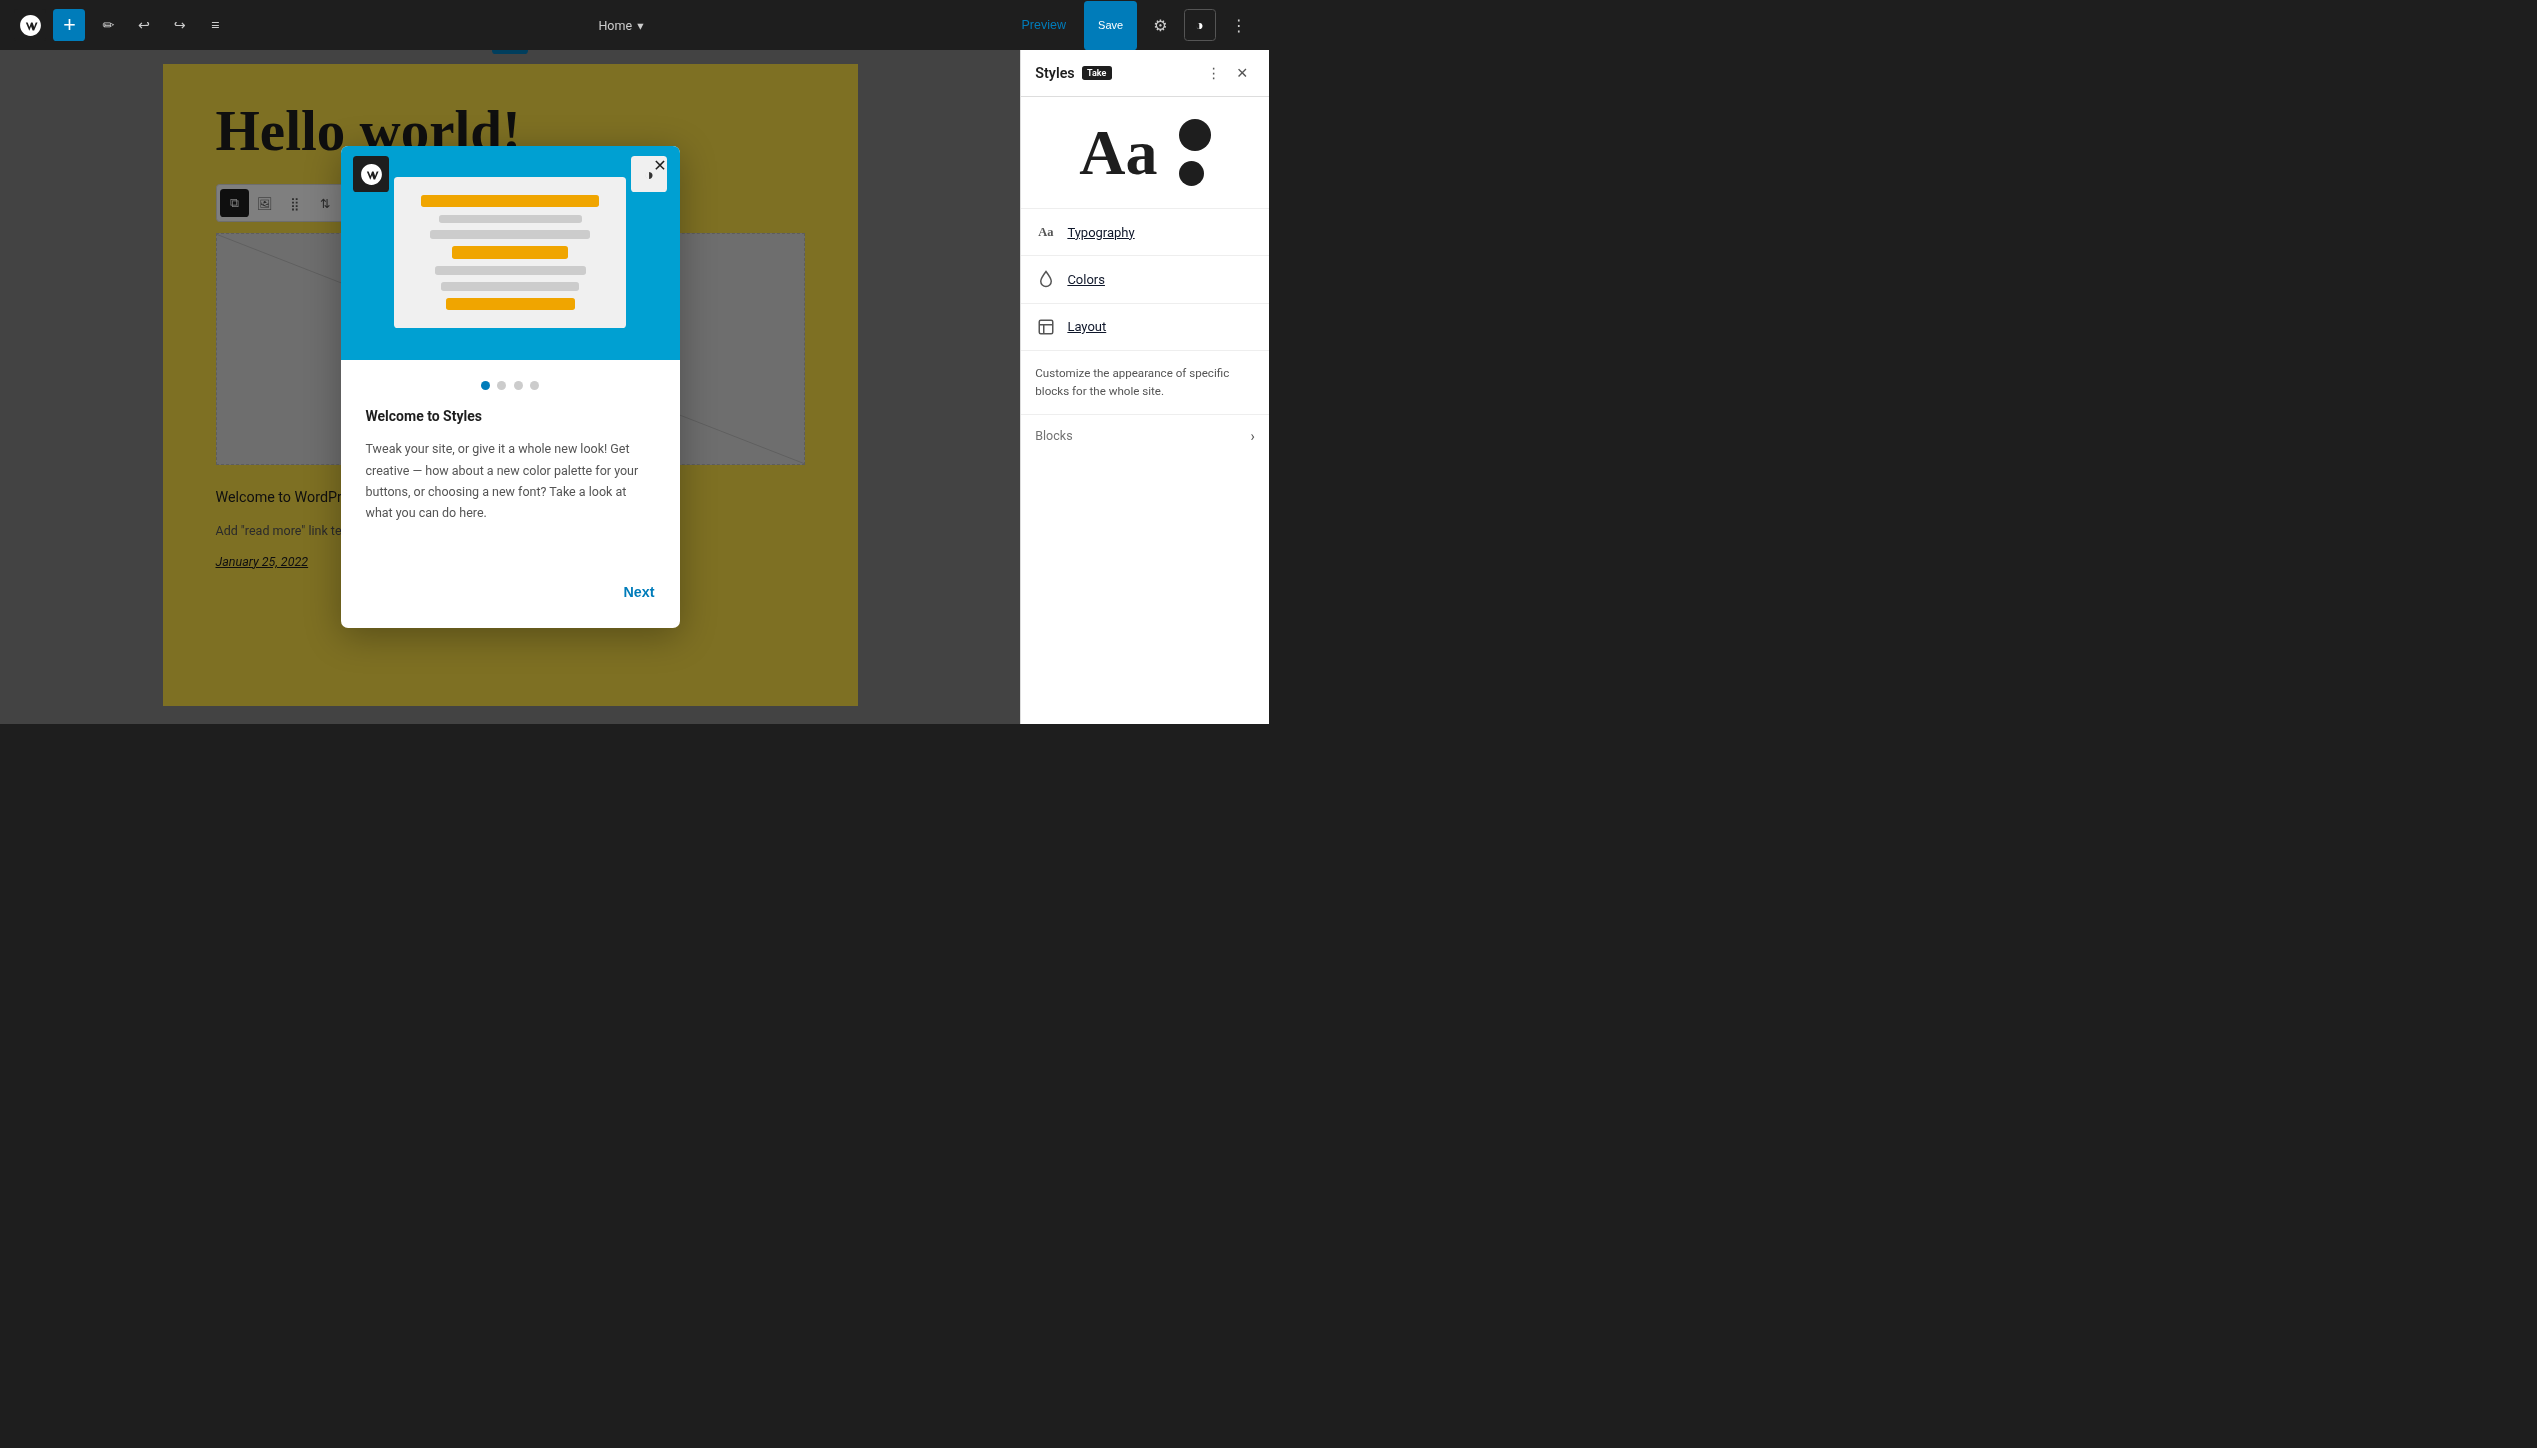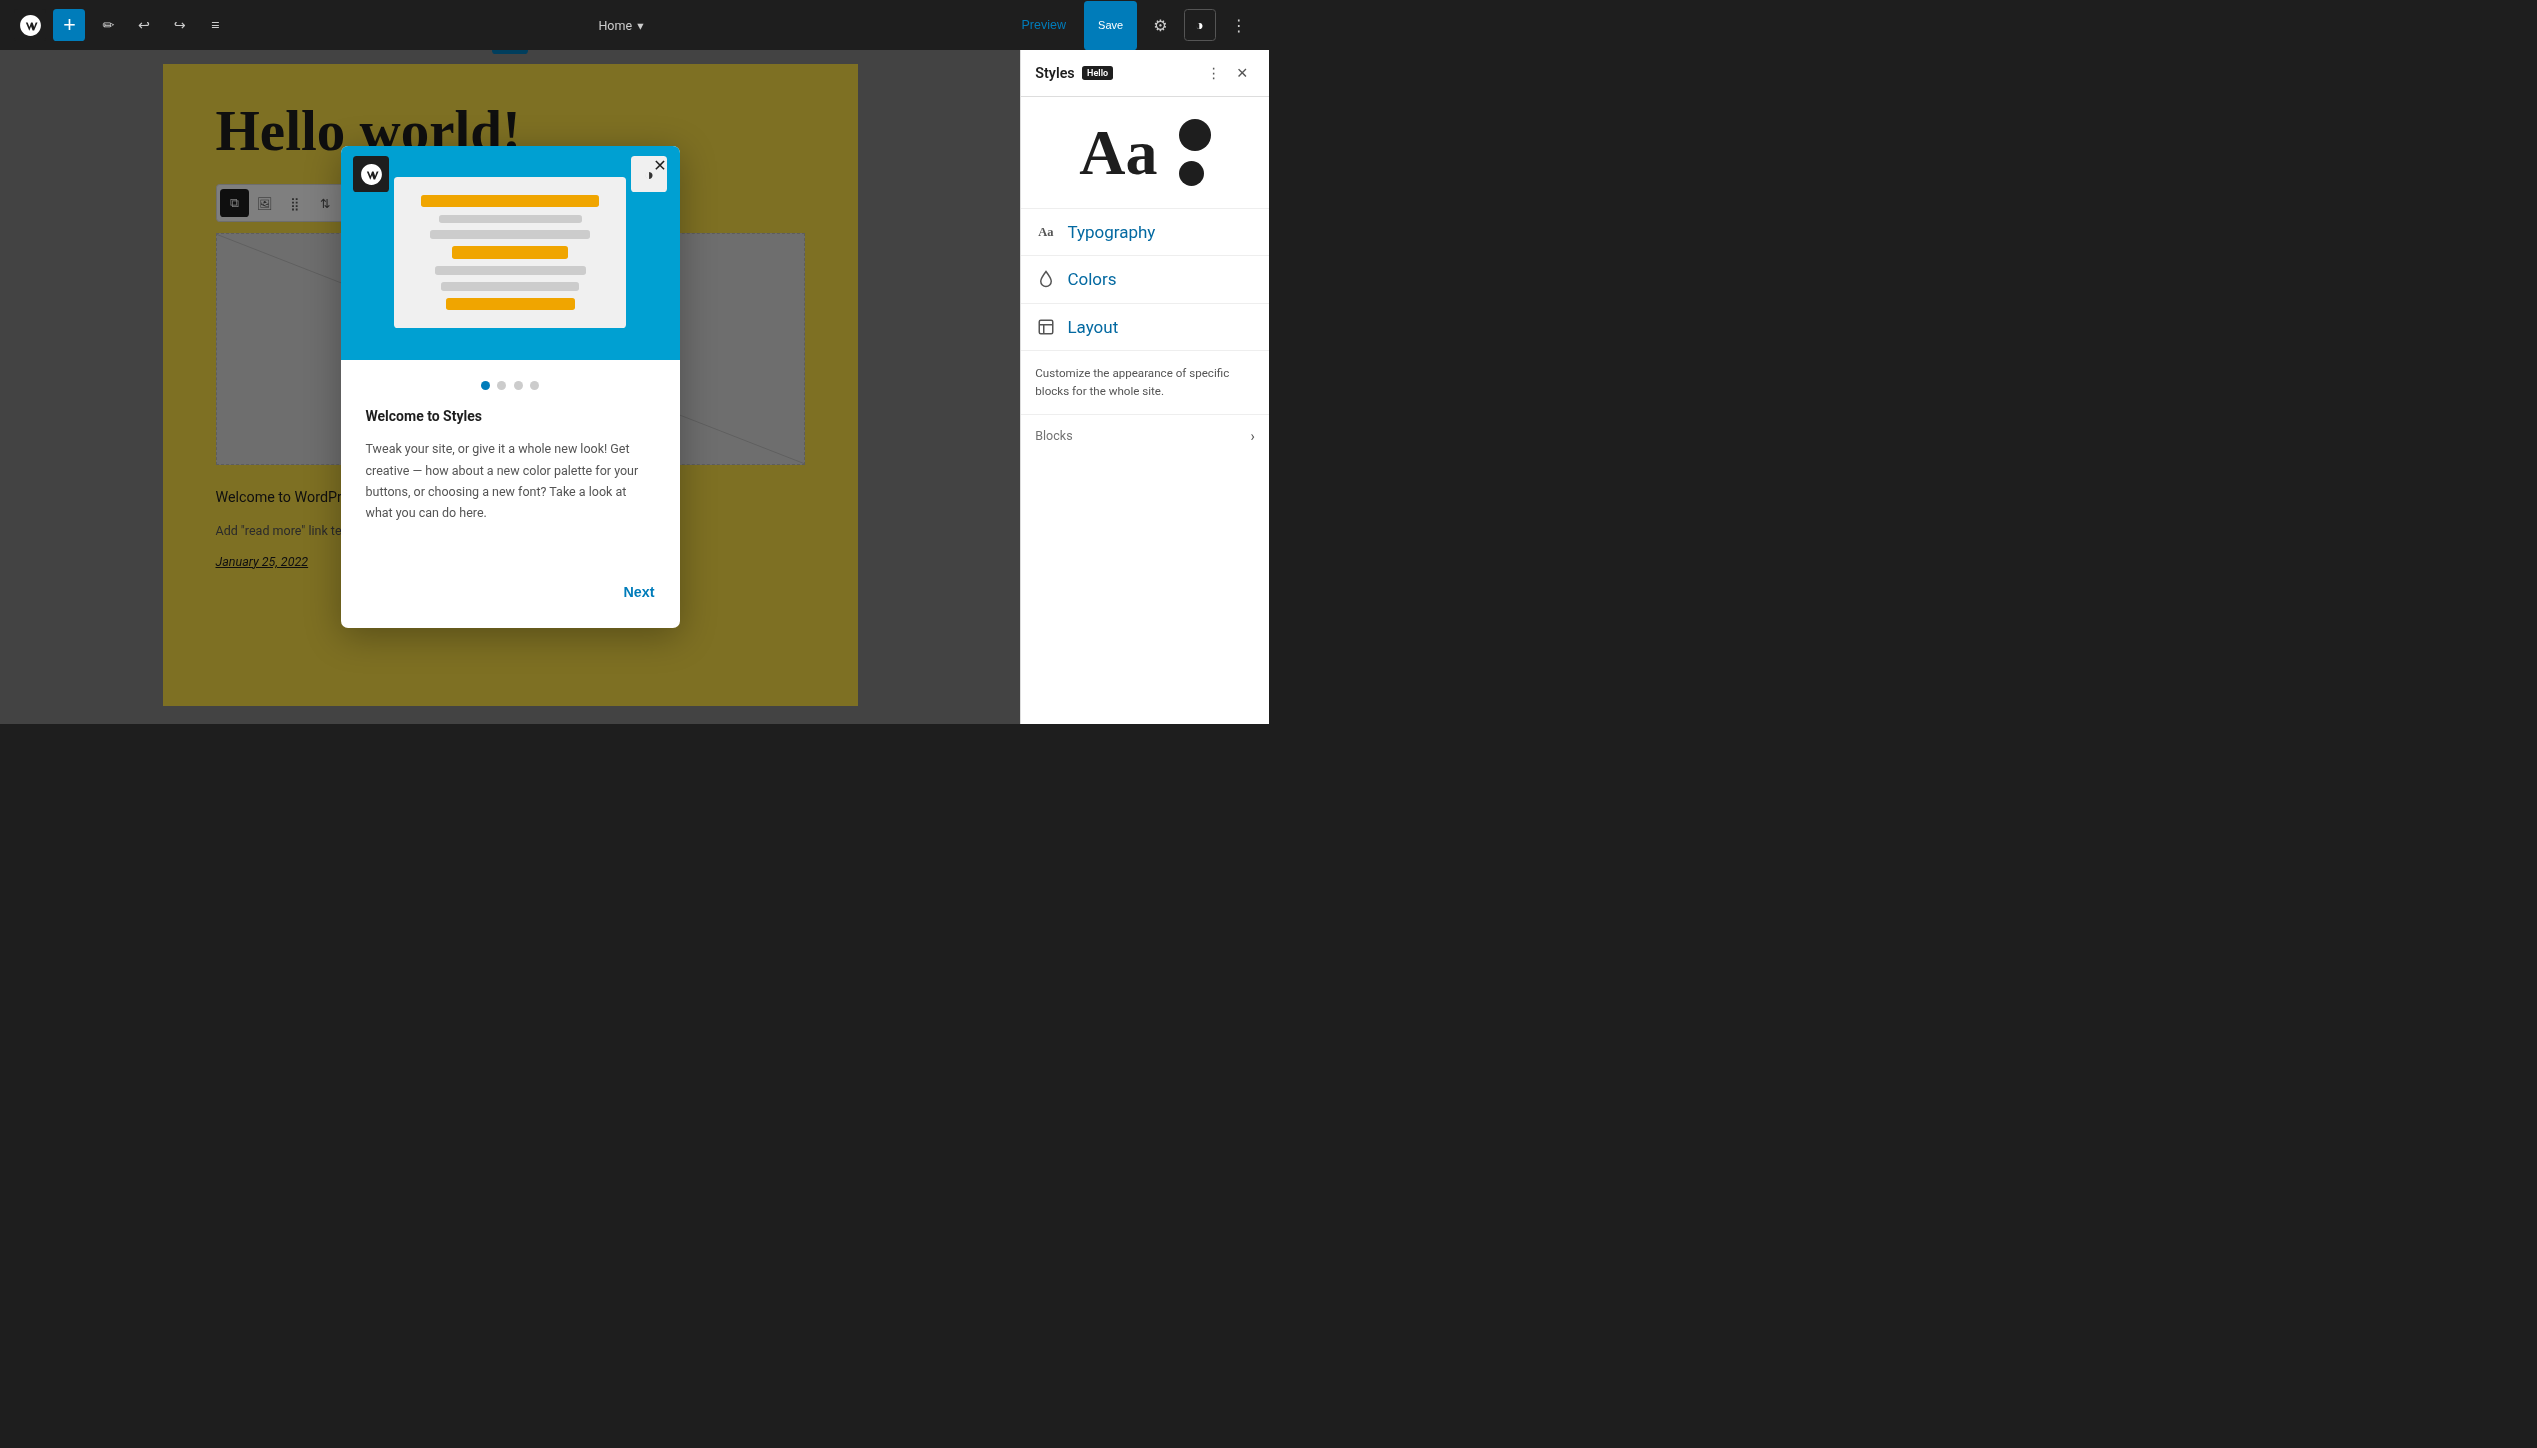--- a/index.html
+++ b/index.html
@@ -289,23 +289,24 @@
       cursor: pointer;
       border-bottom: 0.9px solid #eee;
     }
     .sidebar-item-icon {
       width: 21.4px; height: 21.4px;
       display: flex; align-items: center; justify-content: center;
       color: #555;
       flex-shrink: 0;
     }
     .sidebar-item-label {
-      font-size: 17px;
-      color: #0369a1;
+      font-size: 13px;
+      color: #0f172a;
       flex: 1;
+      text-decoration: underline;
     }
 
     
     .customize-text {
       padding: 14.3px;
       font-size: 11.6px;
       color: #555;
       line-height: 1.5;
       border-bottom: 0.9px solid #eee;
     }
@@ -580,21 +581,21 @@
         </div>
       </div>
     </div>
 
   </div>
 
   <div class="right-sidebar">
     <div class="sidebar-header">
       <div class="sidebar-title-row">
         <span class="sidebar-title">Styles</span>
-        <span class="beta-badge">Hello</span>
+        <span class="beta-badge">Take</span>
       </div>
       <div class="sidebar-header-actions">
         <button class="sidebar-icon-btn">⋮</button>
         <button class="sidebar-icon-btn">✕</button>
       </div>
     </div>
 
     <div class="typography-preview">
       <span class="aa-text">Aa</span>
       <div class="color-dots">

